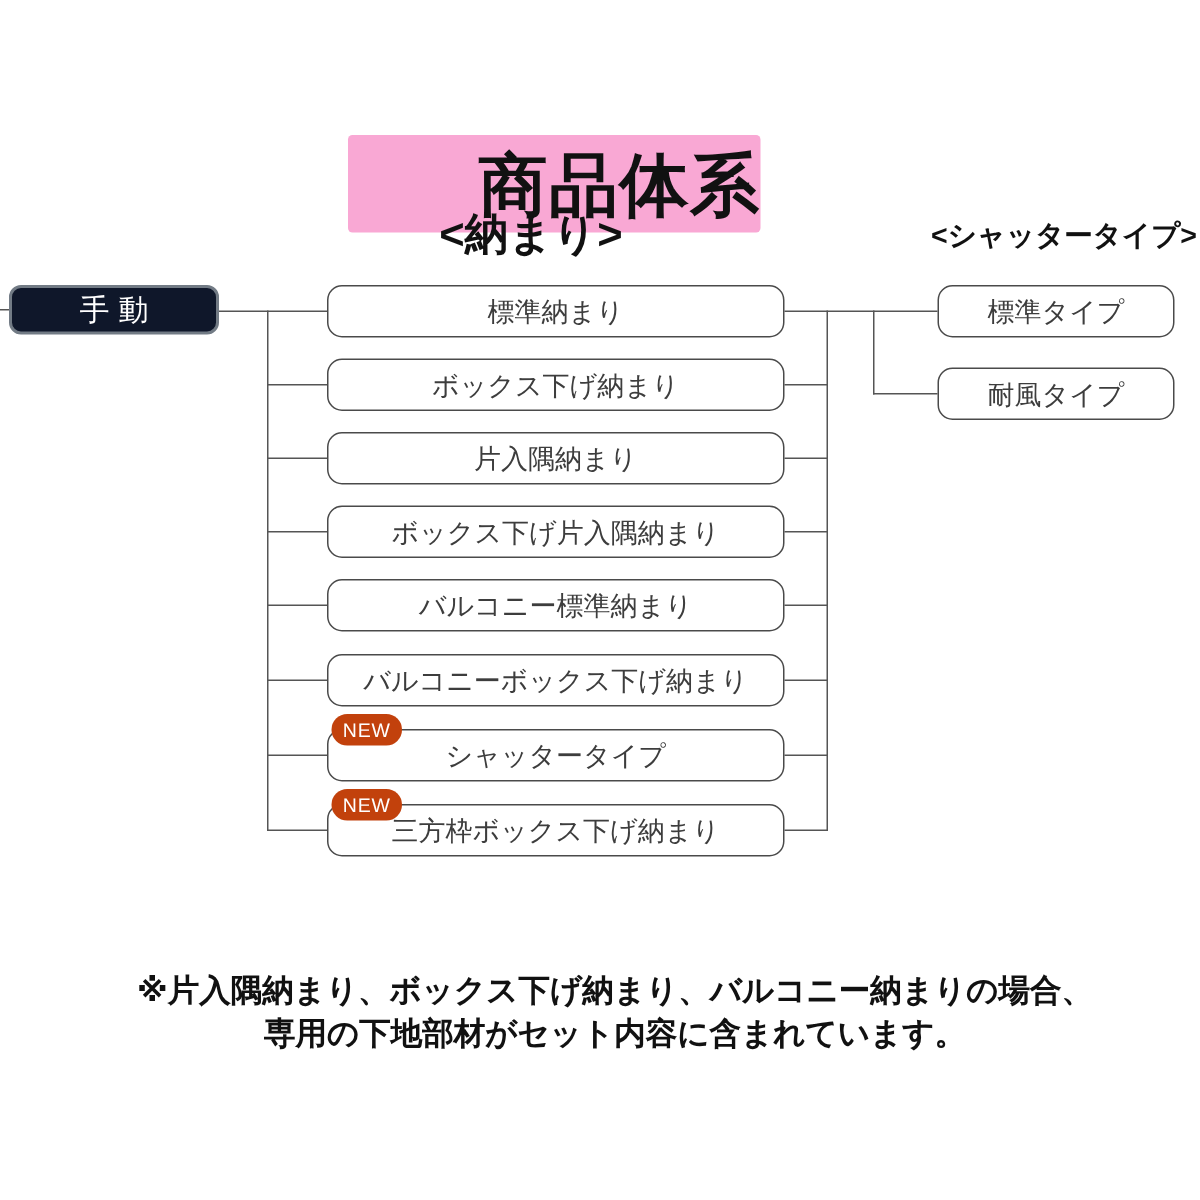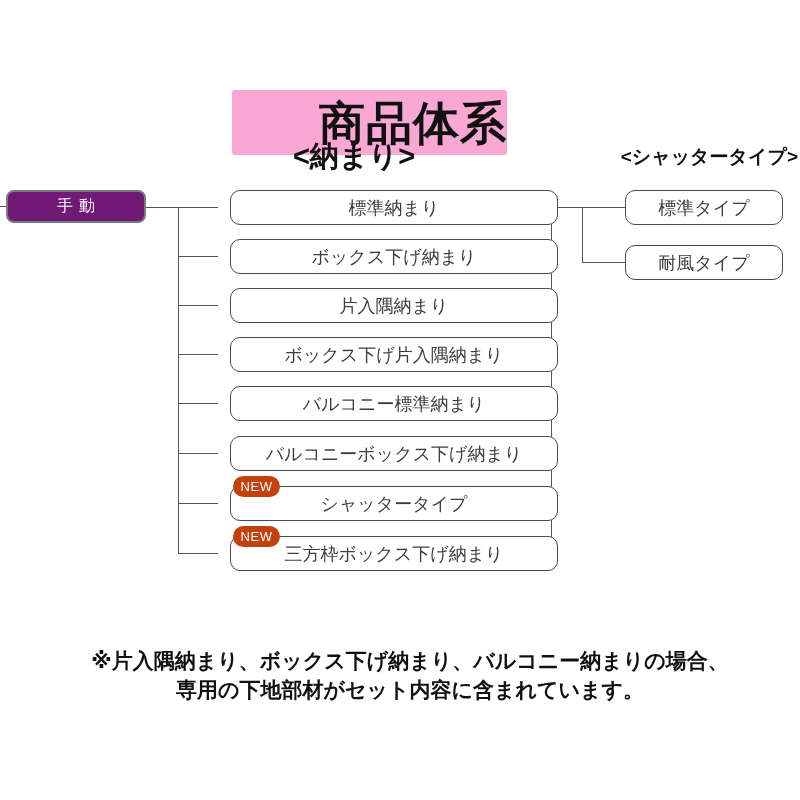--- a/index.html
+++ b/index.html
@@ -24,33 +24,33 @@
     text-align:center;font-size:29px;font-weight:bold;color:#111;
   }
   .h-shutter{
     position:absolute;left:548px;top:144px;width:250px;
     text-align:right;font-size:19px;font-weight:bold;color:#111;
   }
 
   
   .root-box{
     position:absolute;left:6px;top:190px;width:140px;height:33px;
-    background:#701a75;border:2px solid #727b85;border-radius:8px;
-    color:#ffffff;font-size:16px;letter-spacing:6px;text-indent:6px;
+    background:#0f172a;border:2px solid #727b85;border-radius:8px;
+    color:#ffffff;font-size:20px;letter-spacing:6px;text-indent:6px;
     display:flex;align-items:center;justify-content:center;box-sizing:border-box;
   }
 
   
   .nbox,.sbox{
     position:absolute;background:#ffffff;
     border:1.4px solid #4a4a4a;border-radius:10px;
     display:flex;align-items:center;justify-content:center;
     box-sizing:border-box;font-size:18px;color:#3d3d3d;
   }
-  .nbox{left:230px;width:328px;height:35px;}
+  .nbox{left:218px;width:305px;height:35px;}
   .sbox{left:625px;width:158px;height:35px;}
 
   
   .new-badge{
     position:absolute;left:2px;top:-11px;width:47px;height:21px;
     background:#c2410c;border-radius:11px;
     color:#ffffff;font-size:13px;font-weight:normal;
     display:flex;align-items:center;justify-content:center;
     letter-spacing:0.5px;
   }

